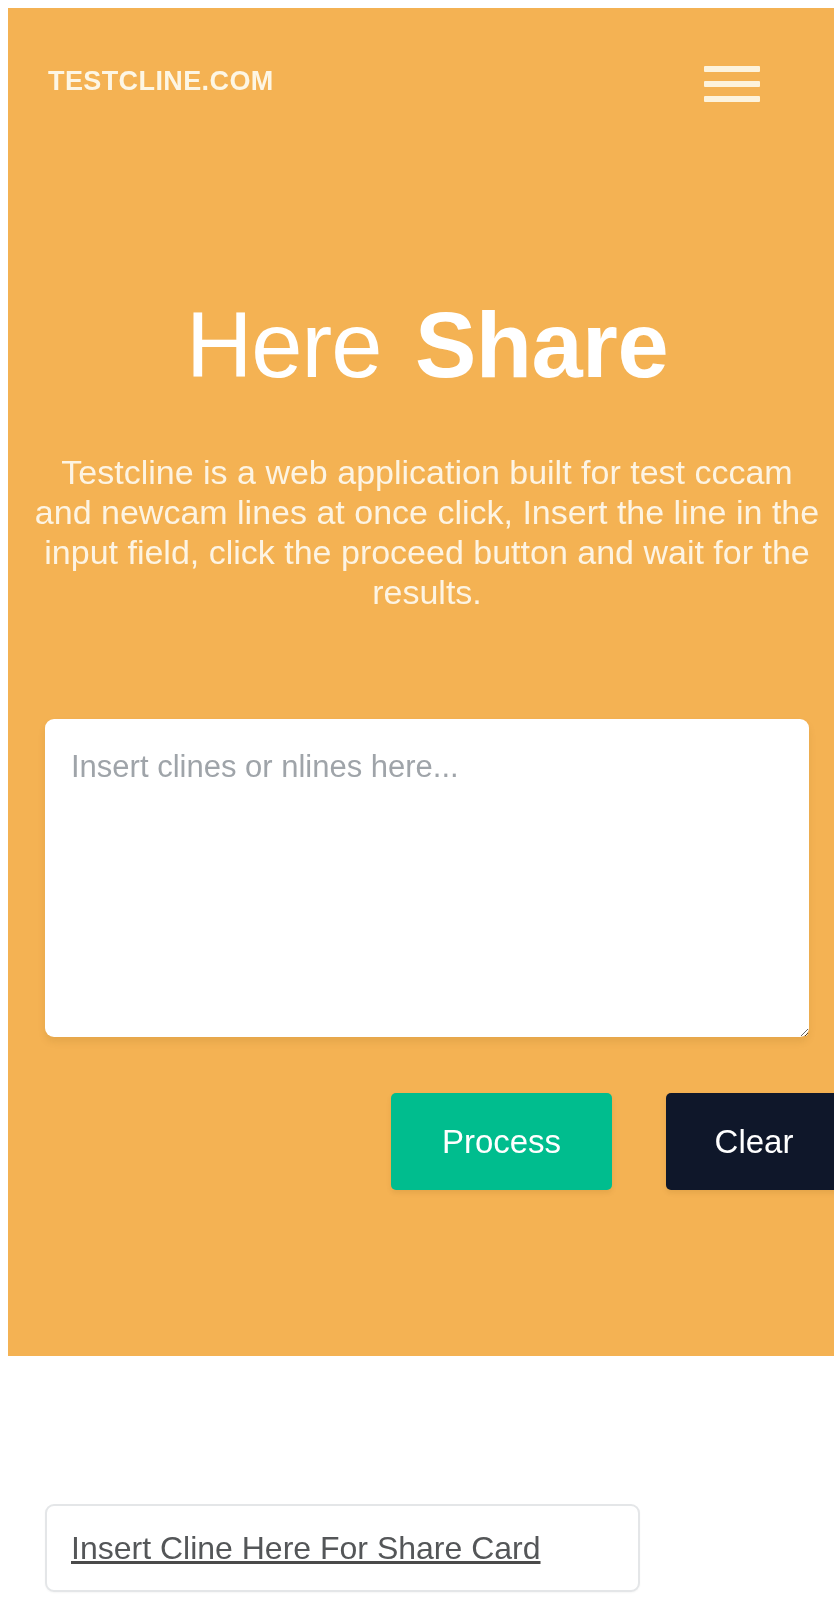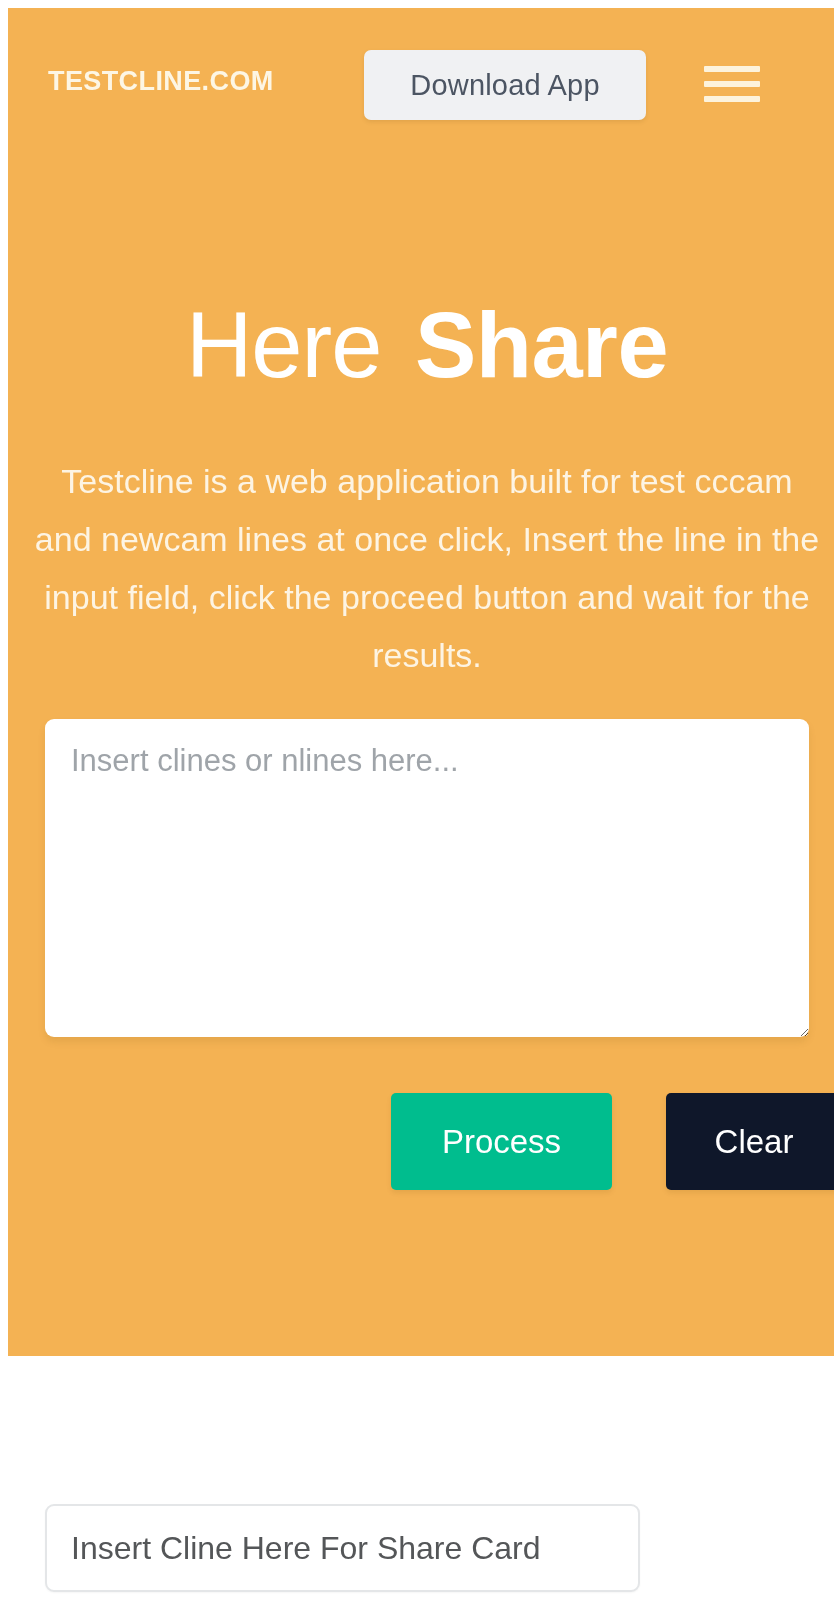--- a/index.html
+++ b/index.html
@@ -112,37 +112,37 @@
   .hero-title .thin { font-weight: 300; letter-spacing: -1px; }
   .hero-title .bold { font-weight: bold; letter-spacing: -0.5px; }
 
   .hero-sub {
     position: absolute;
     left: 22px;
     top: 442px;
     width: 790px;
     text-align: center;
     font-size: 34px;
-    line-height: 58px;
+    line-height: 40px;
     font-weight: 300;
     color: #fdf4e3;
   }
 
   
   .cline-area {
     position: absolute;
     left: 35px;
     top: 709px;
     width: 764px;
     height: 318px;
     background: #ffffff;
     border: none;
     border-radius: 9px;
     resize: both;
-    padding: 24px 26px;
+    padding: 30px 26px;
     font-family: "Liberation Sans", sans-serif;
     font-size: 31px;
     font-weight: 300;
     color: #be185d;
     box-shadow: 0 5px 7px rgba(130, 90, 25, 0.13);
     outline: none;
     overflow: hidden;
   }
   .cline-area::placeholder {
     color: #9fa4a9;
@@ -202,38 +202,38 @@
     background: #ffffff;
     border: 2px solid #e4e6e8;
     border-radius: 9px;
     padding: 0 24px;
     font-family: "Liberation Sans", sans-serif;
     font-size: 32px;
     font-weight: 300;
     color: #4a4a4a;
     outline: none;
     box-shadow: 0 1px 2px rgba(0,0,0,0.04);
+    text-decoration: underline;
   }
   .share-input::placeholder {
     color: #545658;
     font-weight: 300;
   }
 </style>
 </head>
 <body>
 
 <div class="page">
 
   <section class="hero">
 
     <header class="header">
 
       <a class="brand">TESTCLINE.COM</a>
 
-      <button class="download-btn">Download App</button>
 
       <div class="hamburger">
         <span></span>
         <span></span>
         <span></span>
       </div>
 
     </header>
 
     <h1 class="hero-title">

